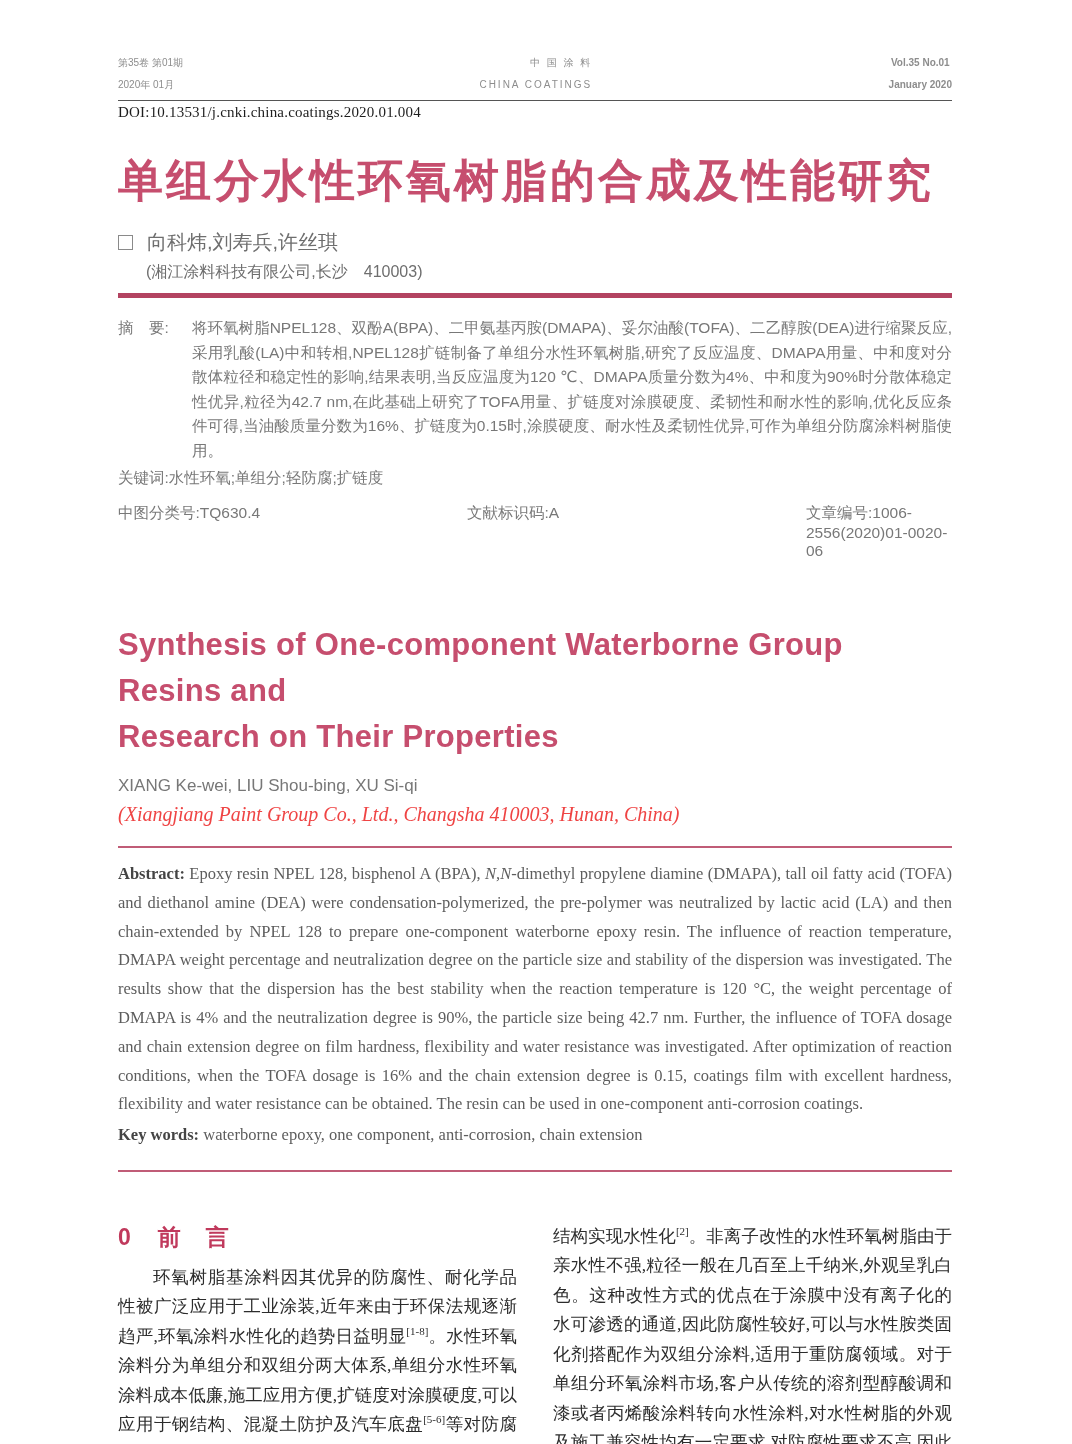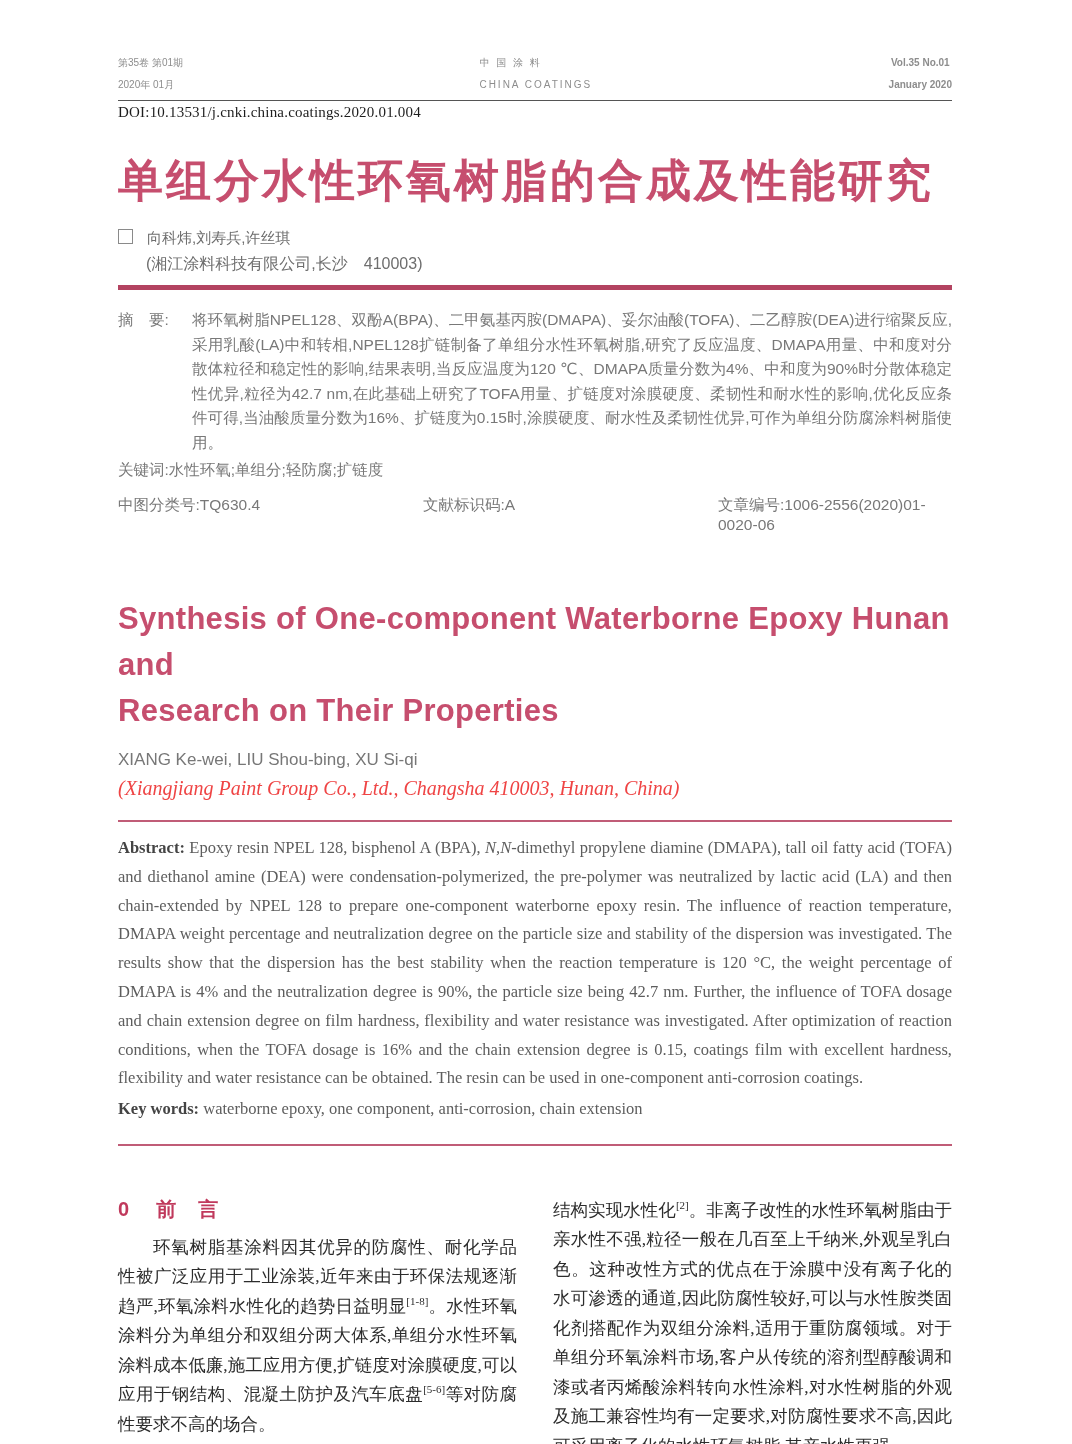--- a/index.html
+++ b/index.html
@@ -6,44 +6,44 @@
   body{width:1072px;height:1444px;overflow:hidden;position:relative;
        font-family:"Liberation Serif","DejaVu Serif",serif;color:#222;}
   .page{padding:52px 120px 0 118px;}
 
   
   .jheader{display:flex;justify-content:space-between;align-items:flex-start;
            font-family:"Liberation Sans","DejaVu Sans",sans-serif;
            color:#8d8d8d;font-size:10px;line-height:22px;padding-bottom:4px;
            border-bottom:1.5px solid #555;}
   .jheader .col{white-space:nowrap;}
-  .jheader .center{text-align:left;letter-spacing:2px;}
+  .jheader .center{text-align:right;letter-spacing:2px;}
   .jheader .right{text-align:center;font-weight:bold;}
   .doi{font-size:15px;color:#1d1d1d;margin-top:3px;letter-spacing:0.2px;}
 
   
   .cn-title{margin-top:30px;color:#c64e6e;font-weight:bold;font-size:45px;
             letter-spacing:3px;font-family:"Liberation Sans","DejaVu Sans",sans-serif;}
-  .cn-authors{margin-top:18px;color:#6e6e6e;font-size:15px;
+  .cn-authors{margin-top:18px;color:#6e6e6e;font-size:20px;
               font-family:"Liberation Sans","DejaVu Sans",sans-serif;}
   .cn-authors .marker{display:inline-block;width:13px;height:13px;border:1.5px solid #8a8a8a;
                       margin-right:14px;vertical-align:-1px;}
   .cn-affil{margin-top:6px;margin-left:28px;color:#6e6e6e;font-size:16px;
             font-family:"Liberation Sans","DejaVu Sans",sans-serif;}
   .rule-pink-thick{height:5px;background:#b34361;margin-top:10px;}
 
   
   .cn-abs{display:flex;margin-top:18px;color:#787878;font-size:15.5px;line-height:24.5px;
           font-family:"Liberation Sans","DejaVu Sans",sans-serif;}
   .cn-abs .lbl{flex:0 0 74px;white-space:nowrap;}
   .cn-abs .txt{flex:1;text-align:justify;}
   .cn-kw{margin-top:5px;color:#787878;font-size:15.5px;
          font-family:"Liberation Sans","DejaVu Sans",sans-serif;}
   .cn-class{display:flex;margin-top:14px;color:#787878;font-size:15.5px;
-            font-family:"Liberation Sans","DejaVu Sans",sans-serif;}
+            font-family:"Liberation Sans","DejaVu Sans",sans-serif;gap:44px;}
   .cn-class .c1{flex:0 0 305px;}
   .cn-class .c2{flex:0 0 295px;}
   .cn-class .c3{flex:1;}
 
   
   .en-title{margin-top:62px;color:#c64e6e;font-weight:bold;font-size:31px;line-height:46px;
             font-family:"Liberation Sans","DejaVu Sans",sans-serif;letter-spacing:0.3px;}
   .en-authors{margin-top:16px;color:#777;font-size:17px;
               font-family:"Liberation Sans","DejaVu Sans",sans-serif;}
   .en-affil{margin-top:7px;color:#ef4444;font-size:20px;font-style:italic;}
@@ -51,21 +51,21 @@
 
   
   .en-abs{margin-top:12px;color:#5d5d5d;font-size:16.5px;line-height:28.8px;text-align:justify;}
   .en-abs b{color:#444;}
   .en-kw{margin-top:2px;color:#5d5d5d;font-size:16.5px;line-height:28.8px;}
   .en-kw b{color:#444;margin-top:24px;}
 
   
   .body-cols{display:flex;gap:36px;margin-top:50px;}
   .colL,.colR{flex:1;min-width:0;}
-  .sec-head{color:#c0395c;font-weight:bold;font-size:20px;
+  .sec-head{color:#c0395c;font-weight:bold;font-size:23px;
             font-family:"Liberation Sans","DejaVu Sans",sans-serif;
             letter-spacing:1px;margin-bottom:10px;}
   .sec-head .num{margin-right:26px;}
   .bodyp{color:#2c2c2c;font-size:17.5px;line-height:29.5px;text-align:justify;margin:0;}
   .indent{text-indent:2em;}
   sup{font-size:11px;line-height:0;}
 </style>
 </head>
 <body>
 
@@ -99,21 +99,21 @@
     <div class="txt">将环氧树脂NPEL128、双酚A(BPA)、二甲氨基丙胺(DMAPA)、妥尔油酸(TOFA)、二乙醇胺(DEA)进行缩聚反应,采用乳酸(LA)中和转相,NPEL128扩链制备了单组分水性环氧树脂,研究了反应温度、DMAPA用量、中和度对分散体粒径和稳定性的影响,结果表明,当反应温度为120 ℃、DMAPA质量分数为4%、中和度为90%时分散体稳定性优异,粒径为42.7 nm,在此基础上研究了TOFA用量、扩链度对涂膜硬度、柔韧性和耐水性的影响,优化反应条件可得,当油酸质量分数为16%、扩链度为0.15时,涂膜硬度、耐水性及柔韧性优异,可作为单组分防腐涂料树脂使用。</div>
   </div>
   <div class="cn-kw">关键词:水性环氧;单组分;轻防腐;扩链度</div>
   <div class="cn-class">
     <div class="c1">中图分类号:TQ630.4</div>
     <div class="c2">文献标识码:A</div>
     <div class="c3">文章编号:1006-2556(2020)01-0020-06</div>
   </div>
 
   <div class="en-title">
-    <div>Synthesis of One-component Waterborne Epoxy Hunan and</div>
+    <div>Synthesis of One-component Waterborne Group Resins and</div>
     <div>Research on Their Properties</div>
   </div>
   <div class="en-authors">XIANG Ke-wei, LIU Shou-bing, XU Si-qi</div>
   <div class="en-affil">(Xiangjiang Paint Group Co., Ltd., Changsha 410003, Hunan, China)</div>
   <div class="rule-pink-thin"></div>
 
   <div class="en-abs">
     <b>Abstract:</b><span> Epoxy resin NPEL 128, bisphenol A (BPA), </span><i>N,N</i><span>-dimethyl propylene diamine (DMAPA), tall oil fatty acid (TOFA) and diethanol amine (DEA) were condensation-polymerized, the pre-polymer was neutralized by lactic acid (LA) and then chain-extended by NPEL 128 to prepare one-component waterborne epoxy resin. The influence of reaction temperature, DMAPA weight percentage and neutralization degree on the particle size and stability of the dispersion was investigated. The results show that the dispersion has the best stability when the reaction temperature is 120 °C, the weight percentage of DMAPA is 4% and the neutralization degree is 90%, the particle size being 42.7 nm. Further, the influence of TOFA dosage and chain extension degree on film hardness, flexibility and water resistance was investigated. After optimization of reaction conditions, when the TOFA dosage is 16% and the chain extension degree is 0.15, coatings film with excellent hardness, flexibility and water resistance can be obtained. The resin can be used in one-component anti-corrosion coatings.</span>
   </div>
   <div class="en-kw">

